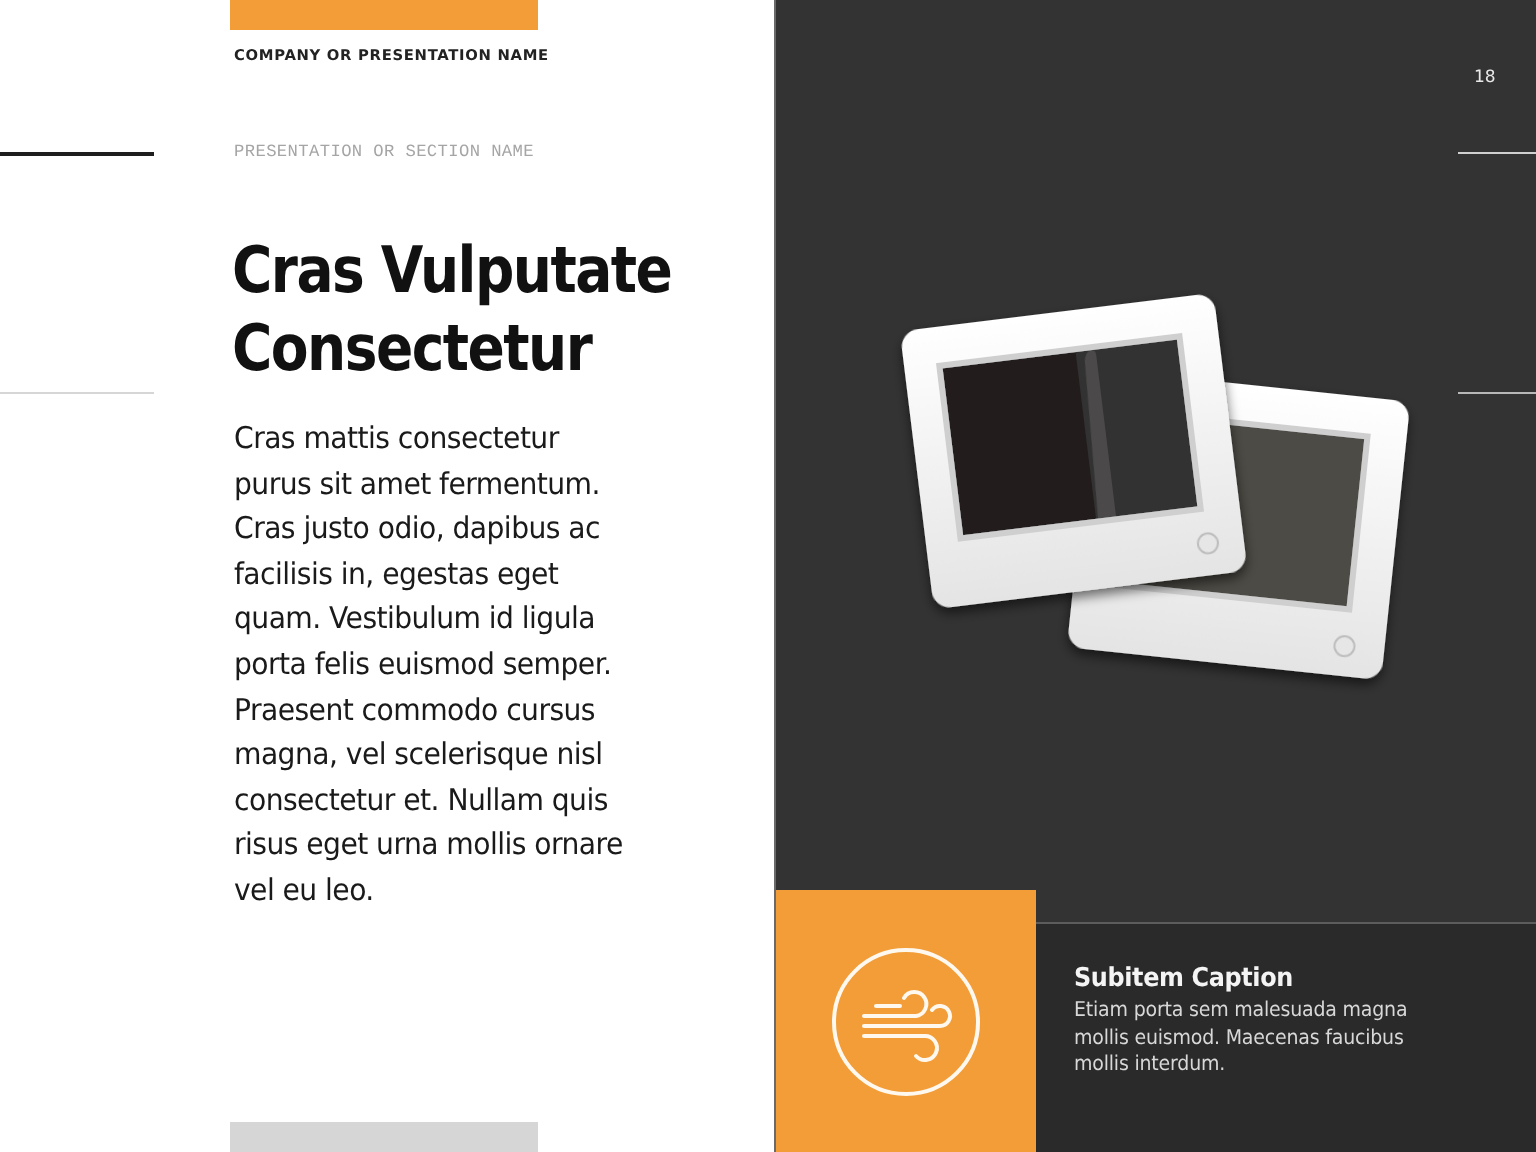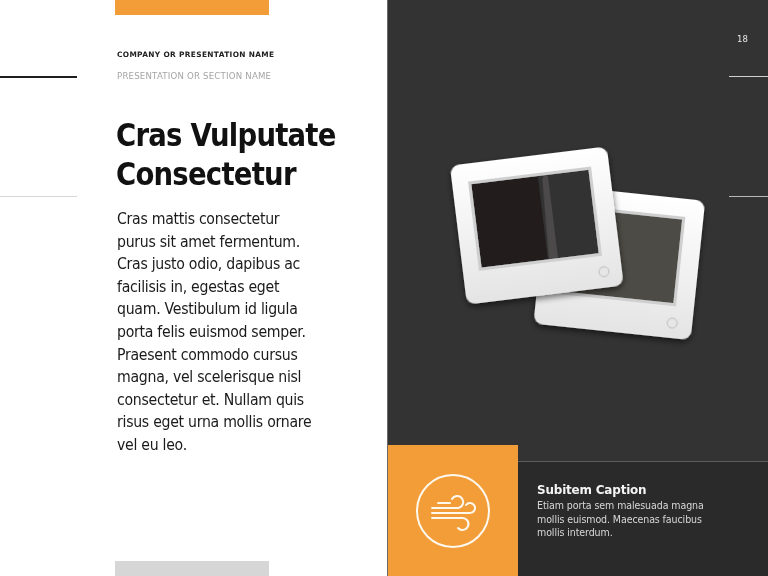--- a/index.html
+++ b/index.html
@@ -1,22 +1,22 @@
 <!DOCTYPE html>
 <html><head>
 <meta charset="utf-8">
 <style>
   * { margin: 0; padding: 0; box-sizing: border-box; }
   html, body { width: 768px; height: 576px; overflow: hidden; background: #ffffff; }
   body { position: relative; font-family: "DejaVu Sans", sans-serif; }
 
   .left-panel { position: absolute; left: 0; top: 0; width: 387px; height: 576px; background: #ffffff; }
   .top-accent { position: absolute; left: 115px; top: 0; width: 154px; height: 15px; background: #f29d38; }
-  .company { position: absolute; left: 117px; top: 50px; font-size: 7.4px; font-weight: bold; letter-spacing: 0.35px; color: #222; text-align: center; }
-  .section { position: absolute; left: 117px; top: 71px; font-size: 8.6px; letter-spacing: 0.2px; color: #a5a5a5; }
+  .company { position: absolute; left: 117px; top: 23px; font-size: 7.4px; font-weight: bold; letter-spacing: 0.35px; color: #222; text-align: center; }
+  .section { position: absolute; left: 117px; top: 71px; font-size: 8.6px; letter-spacing: 0.2px; color: #a5a5a5; font-family: Liberation Mono, monospace; }
   .rule-left-1 { position: absolute; left: 0; top: 76px; width: 77px; height: 1.5px; background: #1e1e1e; }
   .rule-left-2 { position: absolute; left: 0; top: 196px; width: 77px; height: 1px; background: #d6d6d6; }
   .title { position: absolute; left: 116px; top: 116px; width: 260px; font-family: "DejaVu Sans", sans-serif; font-size: 32px; line-height: 39px; font-weight: bold; color: #111; letter-spacing: -0.9px; transform: scaleX(0.86); transform-origin: left top; white-space: nowrap; }
   .body-text { position: absolute; left: 117px; top: 208px; width: 230px; font-family: "DejaVu Sans", sans-serif; font-size: 15px; line-height: 22.6px; color: #1a1a1a; letter-spacing: -0.3px; transform: scaleX(0.94); transform-origin: left top; white-space: pre-line; }
   .bottom-bar { position: absolute; left: 115px; top: 561px; width: 154px; height: 15px; background: #d6d6d6; }
 
   .right-panel { position: absolute; left: 387px; top: 0; width: 381px; height: 576px; background: #333333; border-left: 1px solid #6a6a6a; }
   .page-num { position: absolute; left: 737px; top: 34px; font-size: 8.5px; color: #e8e8e8; }
   .rule-right-1 { position: absolute; left: 729px; top: 76px; width: 39px; height: 1px; background: #d0d0d0; }
   .rule-right-2 { position: absolute; left: 729px; top: 196px; width: 39px; height: 1px; background: #b8b8b8; }

